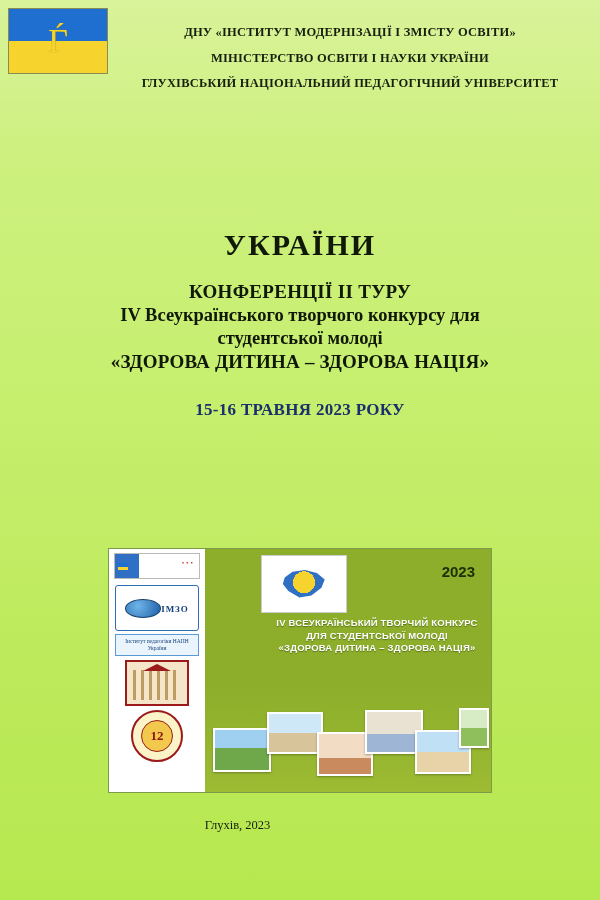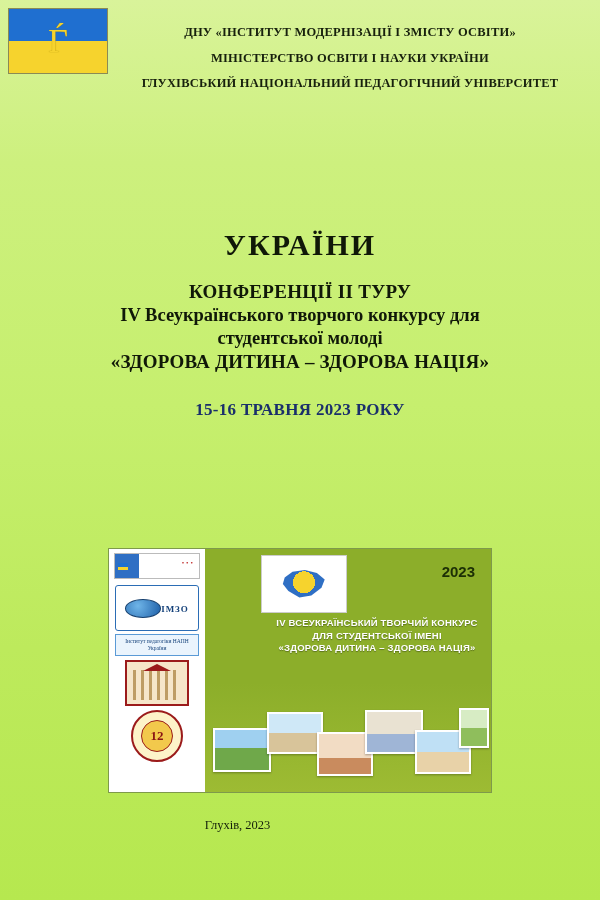--- a/index.html
+++ b/index.html
@@ -360,21 +360,21 @@
         <span class="inner">12</span>
       </div>
     </div>
     <div class="poster-right">
       <div class="pr-mapbox">
         <div class="pr-map"></div>
       </div>
       <div class="pr-year">2023</div>
       <div class="pr-title">
         <div>IV ВСЕУКРАЇНСЬКИЙ ТВОРЧИЙ КОНКУРС</div>
-        <div>ДЛЯ СТУДЕНТСЬКОЇ  ІМЕНІ</div>
+        <div>ДЛЯ СТУДЕНТСЬКОЇ  МОЛОДІ</div>
         <div>«ЗДОРОВА ДИТИНА – ЗДОРОВА НАЦІЯ»</div>
       </div>
       <div class="photos">
         <div class="photo ph1"></div>
         <div class="photo ph2"></div>
         <div class="photo ph3"></div>
         <div class="photo ph4"></div>
         <div class="photo ph5"></div>
         <div class="photo ph6"></div>
       </div>

